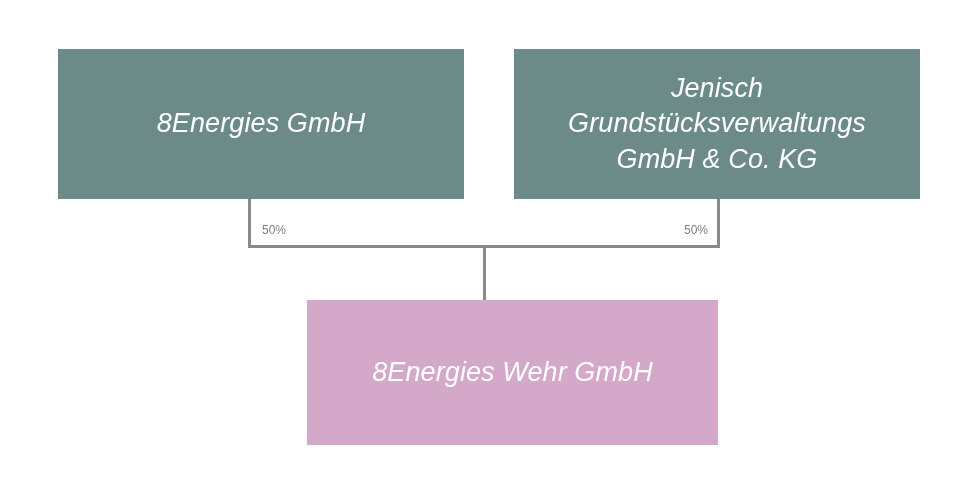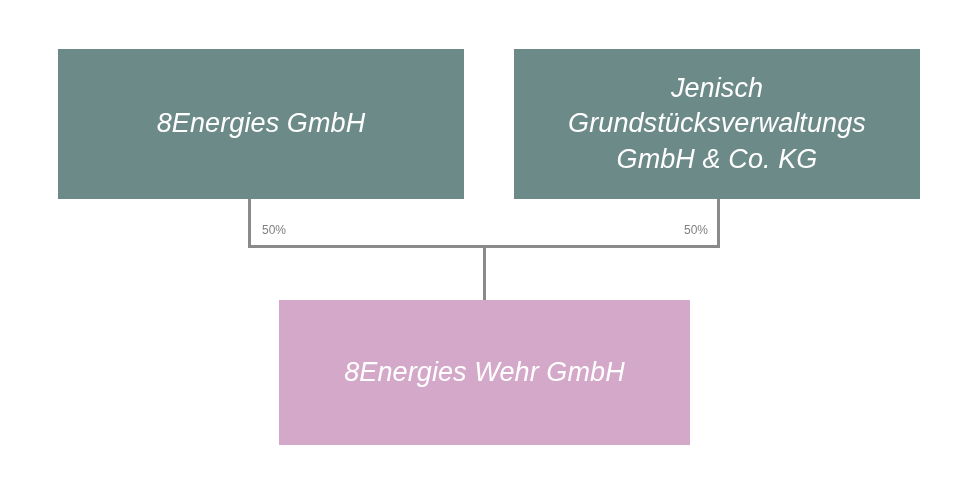--- a/index.html
+++ b/index.html
@@ -103,17 +103,17 @@
   <div class="node" id="node-parent-left" style="background-color: rgb(108, 138, 136); color: rgb(255, 255, 255);">
     <span class="node-label">8Energies GmbH</span>
   </div>
 
   <div class="node" id="node-parent-right" style="background-color: rgb(108, 138, 136); color: rgb(255, 255, 255);">
     <span class="node-label">Jenisch
 Grundstücksverwaltungs
 GmbH &amp; Co. KG</span>
   </div>
 
-  <div class="node" id="node-subsidiary" style="background-color: rgb(212, 168, 200); color: rgb(255, 255, 255);">
+  <div class="node" id="node-subsidiary" style="background-color: rgb(212, 168, 200); color: rgb(255, 255, 255); margin-left: 28px;">
     <span class="node-label">8Energies Wehr GmbH</span>
   </div>
 
 </div>
 
 </body></html>

